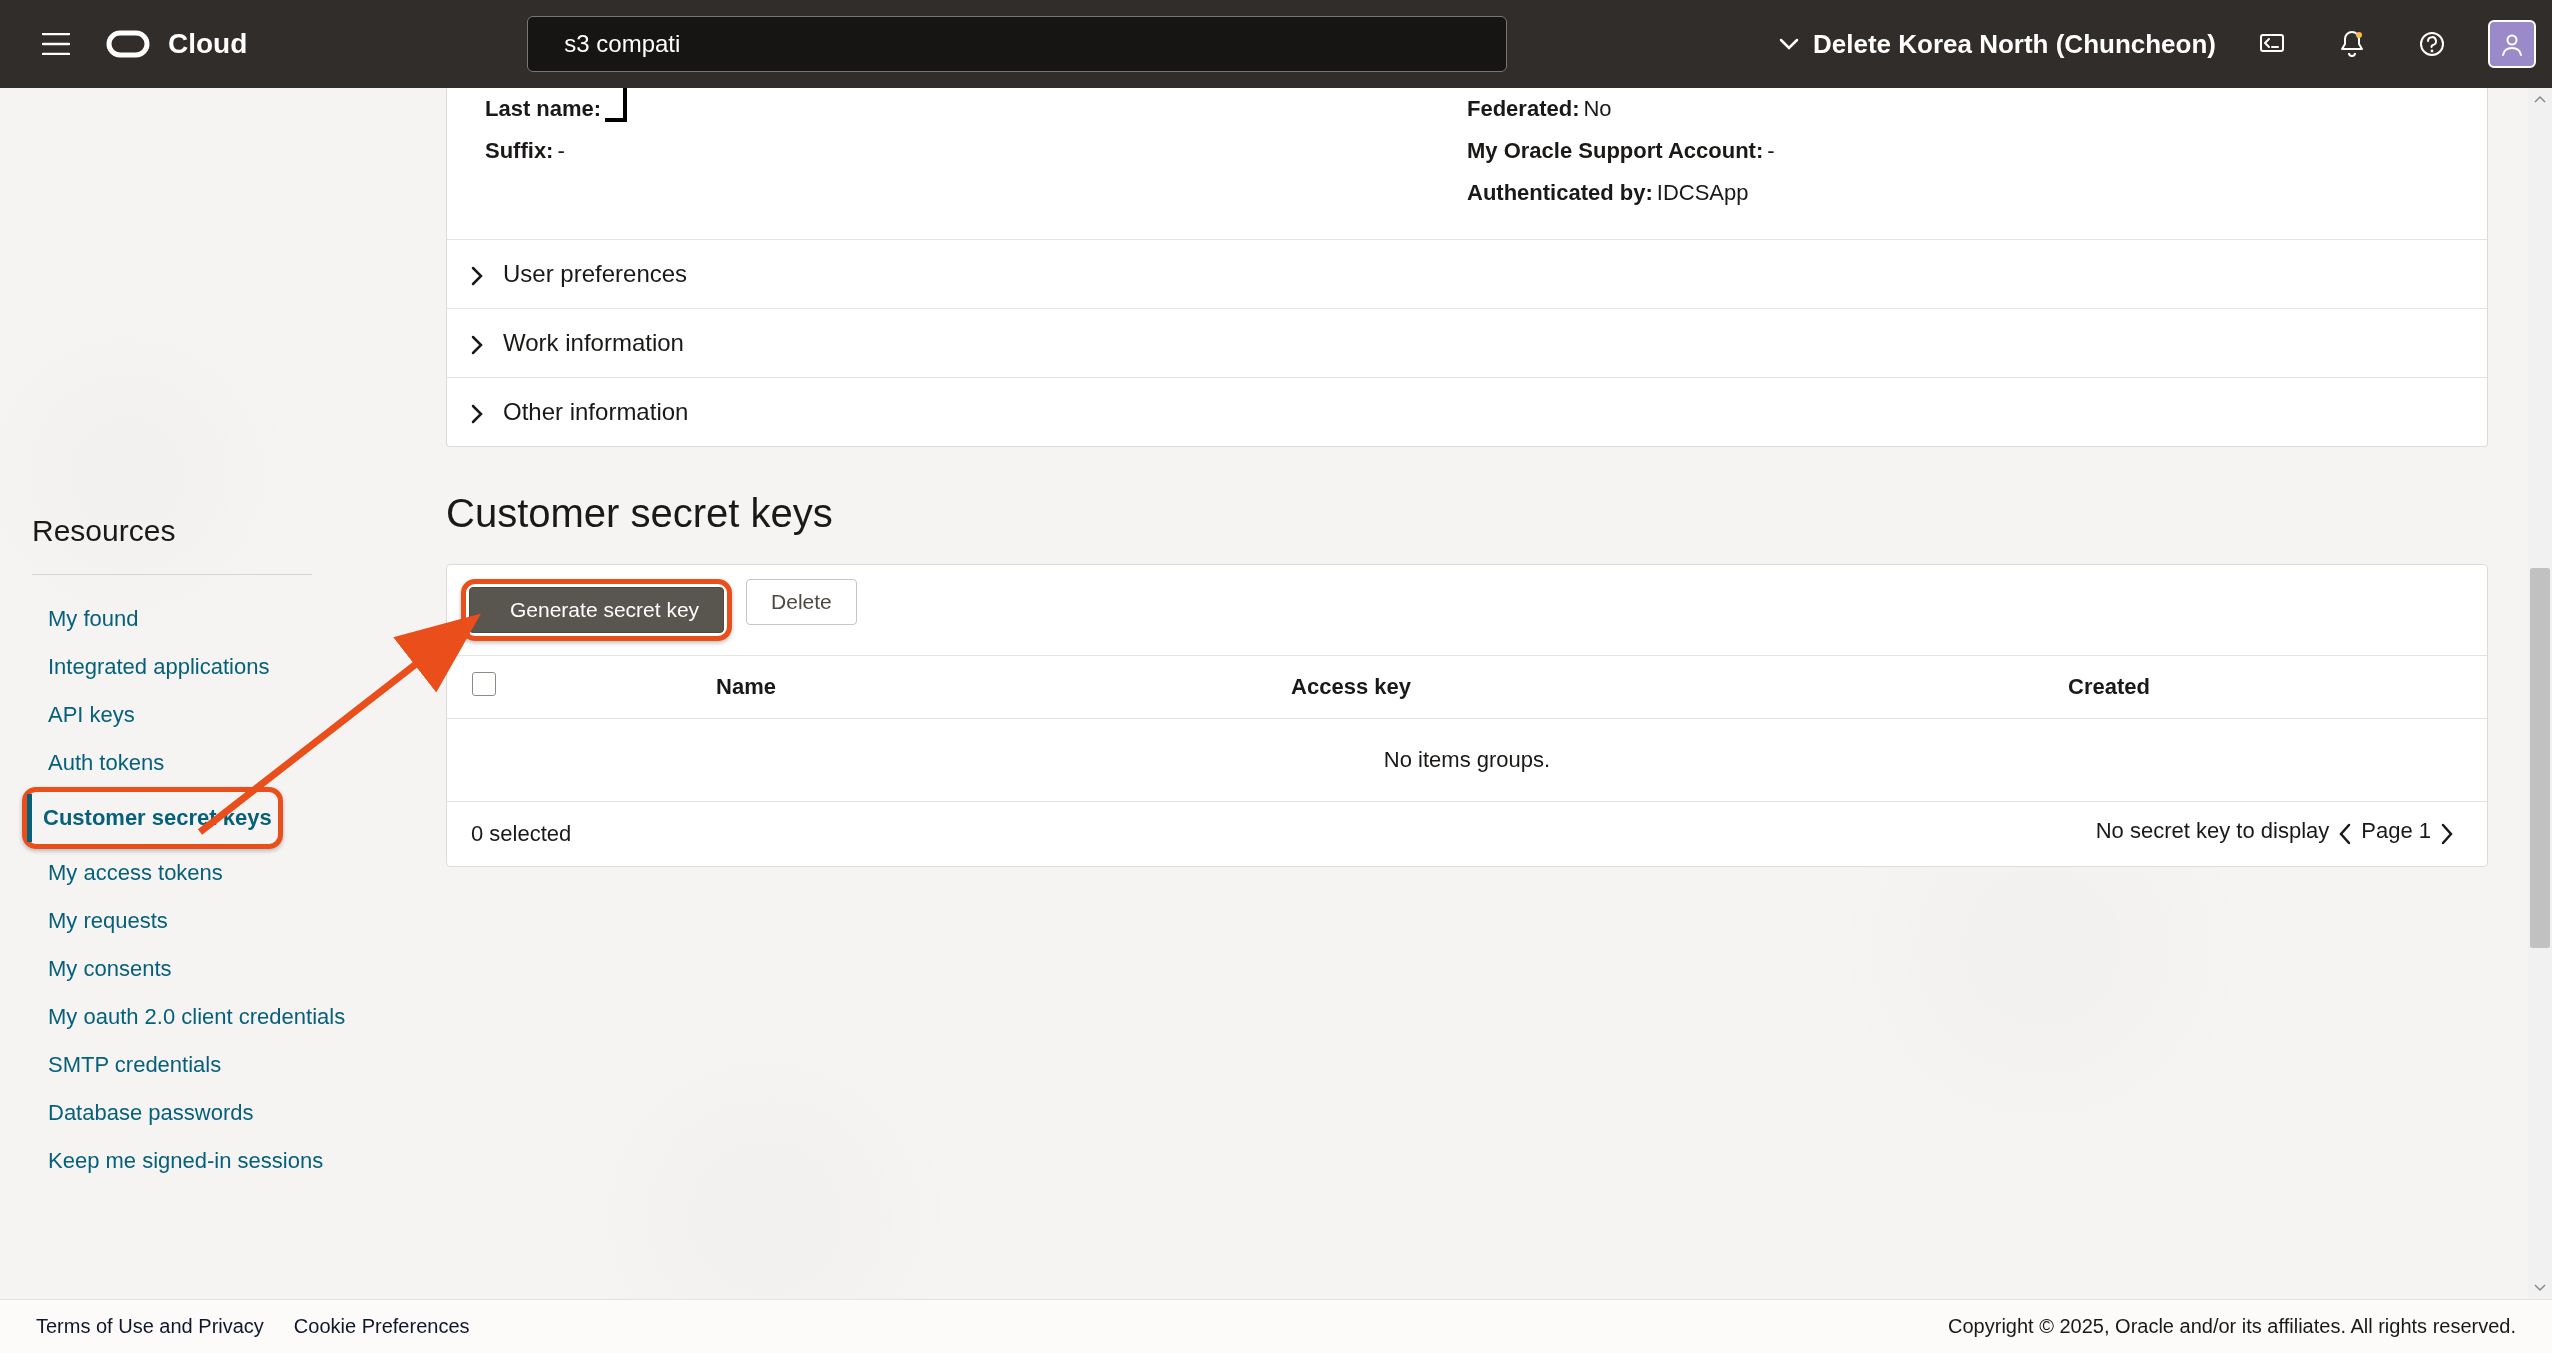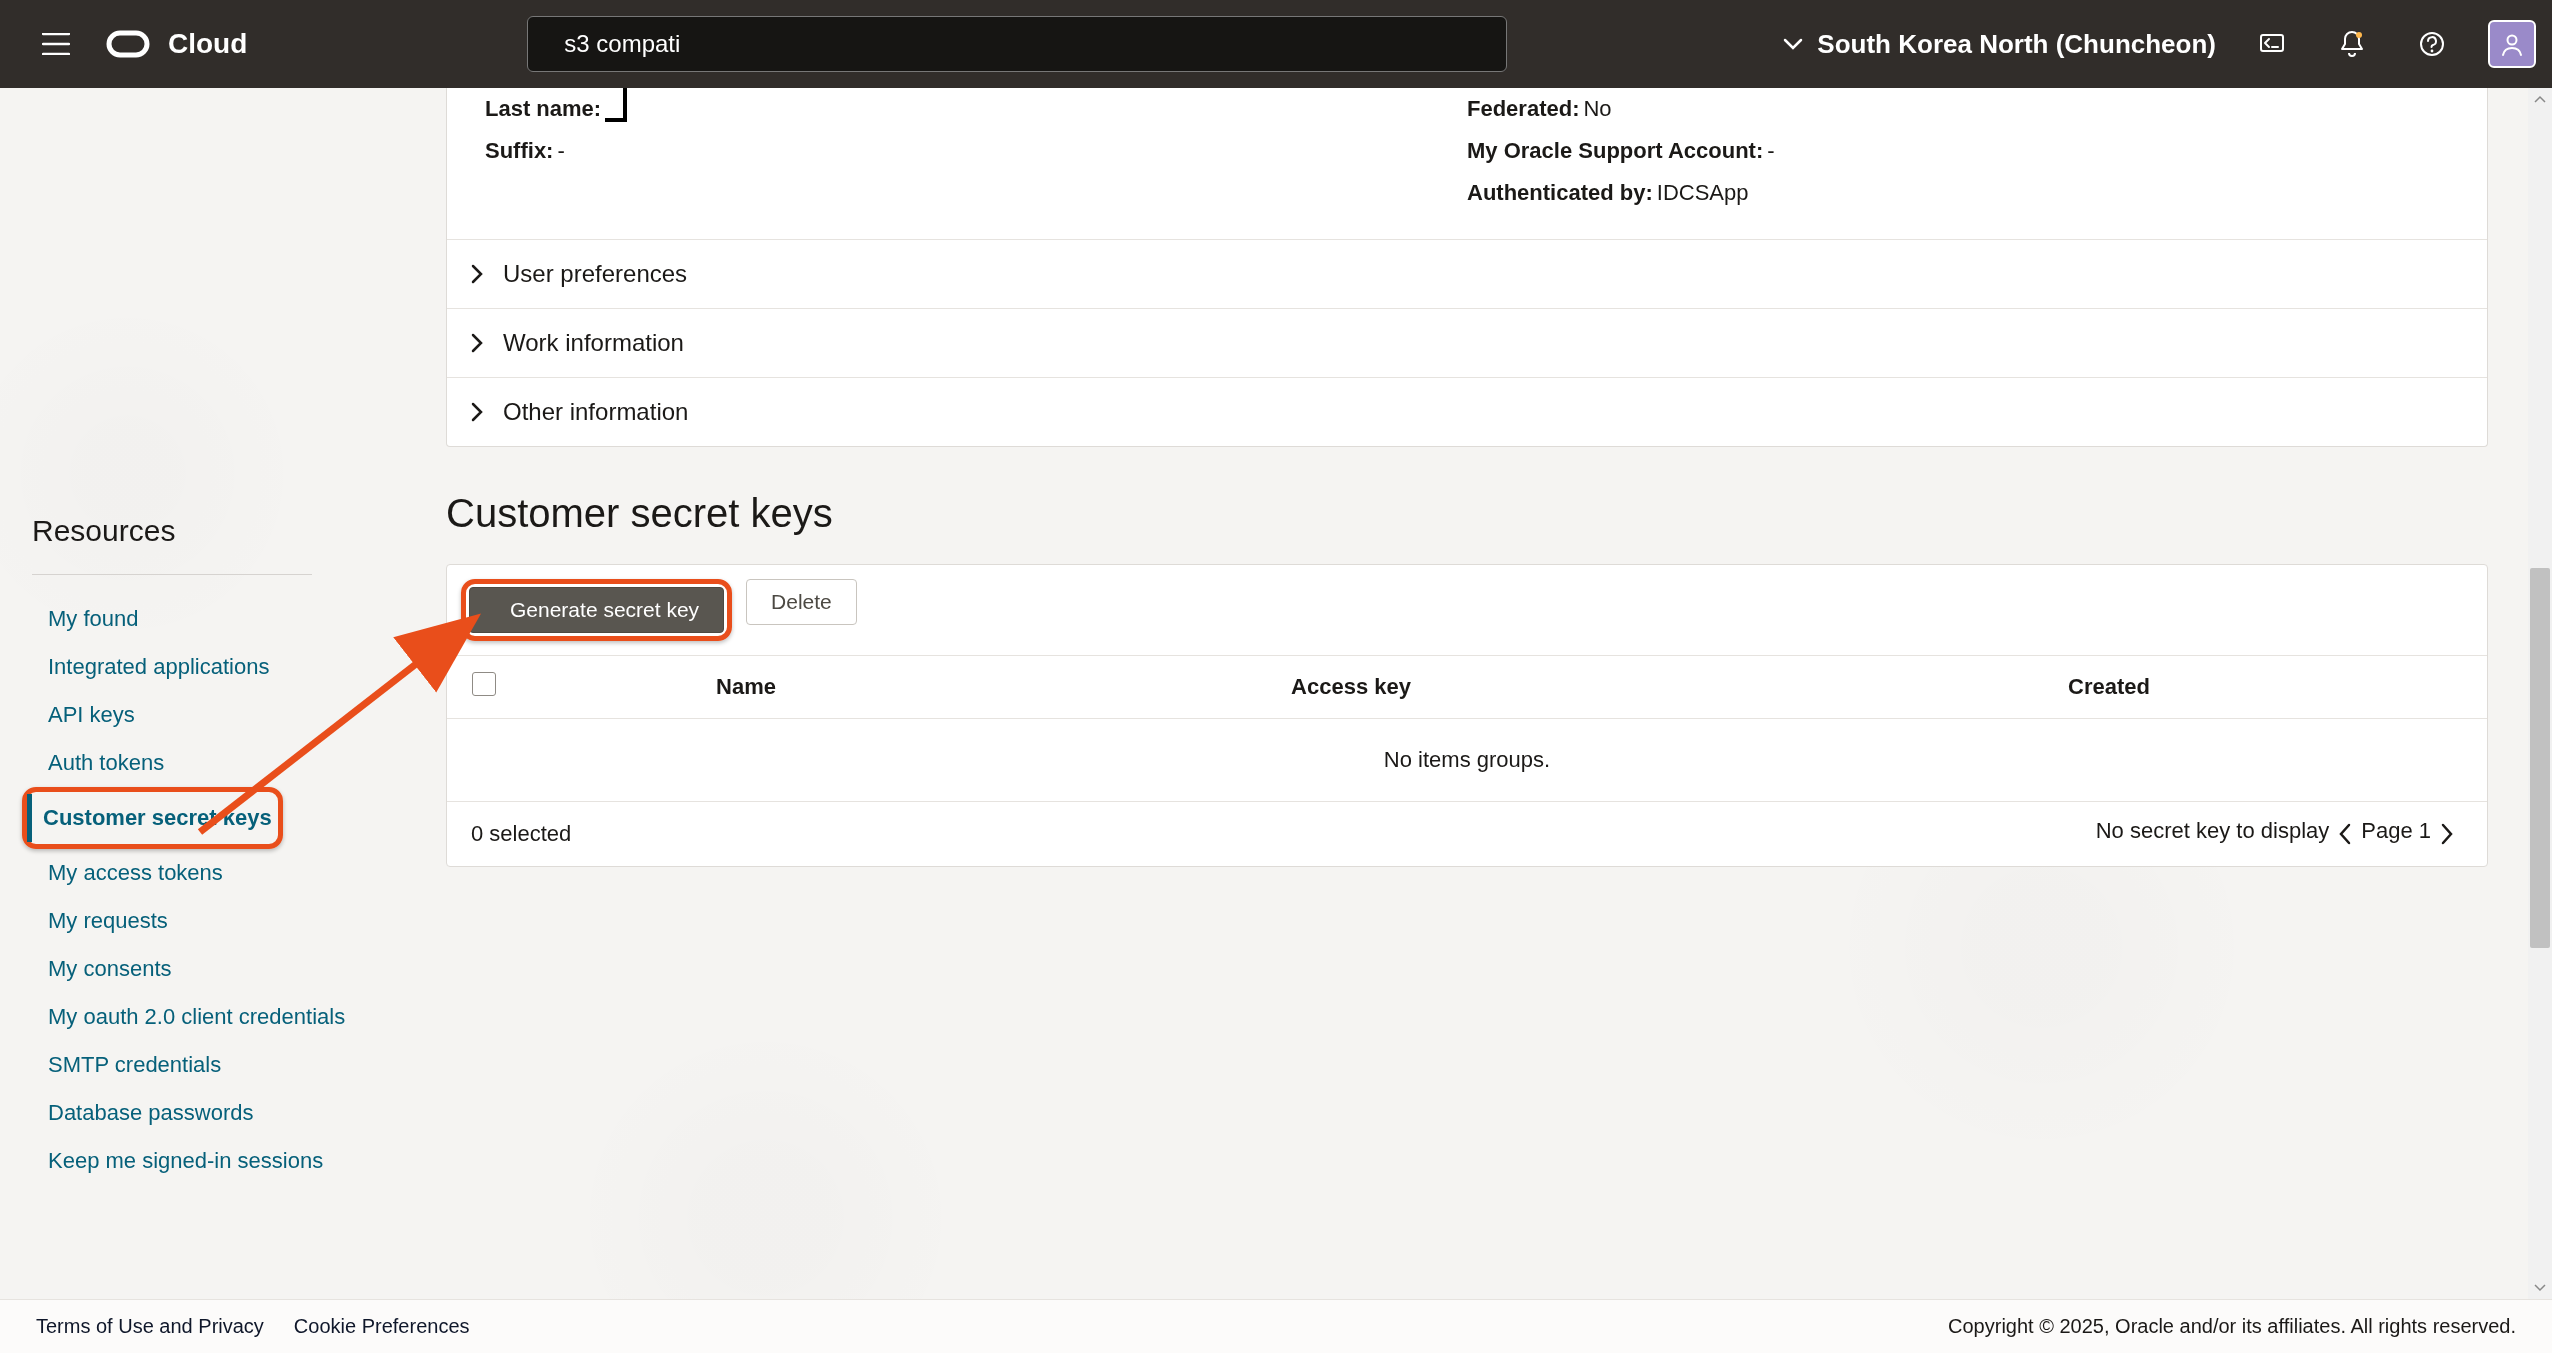--- a/index.html
+++ b/index.html
@@ -48,21 +48,21 @@
 .content { flex:1; padding:0 40px 0 0; margin-left:32px; }
 
 
 .details { background:#fff; border:1px solid #dedbd7; border-top:none; border-radius:0 0 4px 4px; margin-top:0; }
 .details .row-cols { display:flex; padding:0 38px 26px; }
 .details .col { flex:1; }
 .details dl { font-size:22px; line-height:1.9; }
 .details dt { font-weight:700; display:inline; }
 .details dd { display:inline; margin-left:4px; }
 .details dd.redact { display:inline-block; width:22px; height:34px; border-right:4px solid #000; border-bottom:4px solid #000; vertical-align:-6px; margin-left:4px;}
-.details .acc-row { border-top:1px solid #e6e3df; padding:20px 22px; display:flex; align-items:center; gap:18px; cursor:pointer; }
+.details .acc-row { border-top:1px solid #e6e3df; padding:20px 22px; display:flex; align-items:flex-end; gap:18px; cursor:pointer; }
 .details .acc-row span { font-size:24px; }
 
 
 .sect-title { font-size:40px; font-weight:500; margin:44px 0 28px; }
 
 
 .panel { background:#fff; border:1px solid #dedbd7; border-radius:4px; }
 .panel .toolbar { padding:14px 14px; display:flex; gap:14px; }
 .panel .btn { height:46px; padding:0 24px; border-radius:4px; font-size:21px; cursor:pointer; display:flex; align-items:center; }
 .panel .btn.primary { background:#595650; color:#fff; border:1px solid #4c4943;padding-left:40px; }
@@ -105,21 +105,21 @@
   </div>
   <div class="brand">Cloud</div>
   <div class="search">
     <span>s3 compati</span>
   </div>
   <div class="region-wrap">
     <div class="region">
       <svg width="20" height="12" viewBox="0 0 20 12">
           <path d="M2 2l8 8 8-8" stroke="#fff" stroke-width="2.5" fill="none" stroke-linecap="round"></path>
         </svg>
-      <span>South Korea North (Chuncheon)</span>
+      <span>Delete Korea North (Chuncheon)</span>
     </div>
     <div class="iconbox">
       <svg width="28" height="28" viewBox="0 0 28 28" fill="none">
           <rect x="3" y="5" width="22" height="16" rx="2" stroke="#fff" stroke-width="2"></rect>
           <path d="M7 13l4-4M7 13l4 4M14 17h6" stroke="#fff" stroke-width="2" stroke-linecap="round"></path>
         </svg>
     </div>
     <div class="iconbox">
       <svg width="26" height="30" viewBox="0 0 26 30" fill="none">
           <path d="M13 3a7 7 0 0 0-7 7v5l-3 5h20l-3-5v-5a7 7 0 0 0-7-7zM10 24a3 3 0 0 0 6 0" stroke="#fff" stroke-width="2" stroke-linejoin="round"></path>

